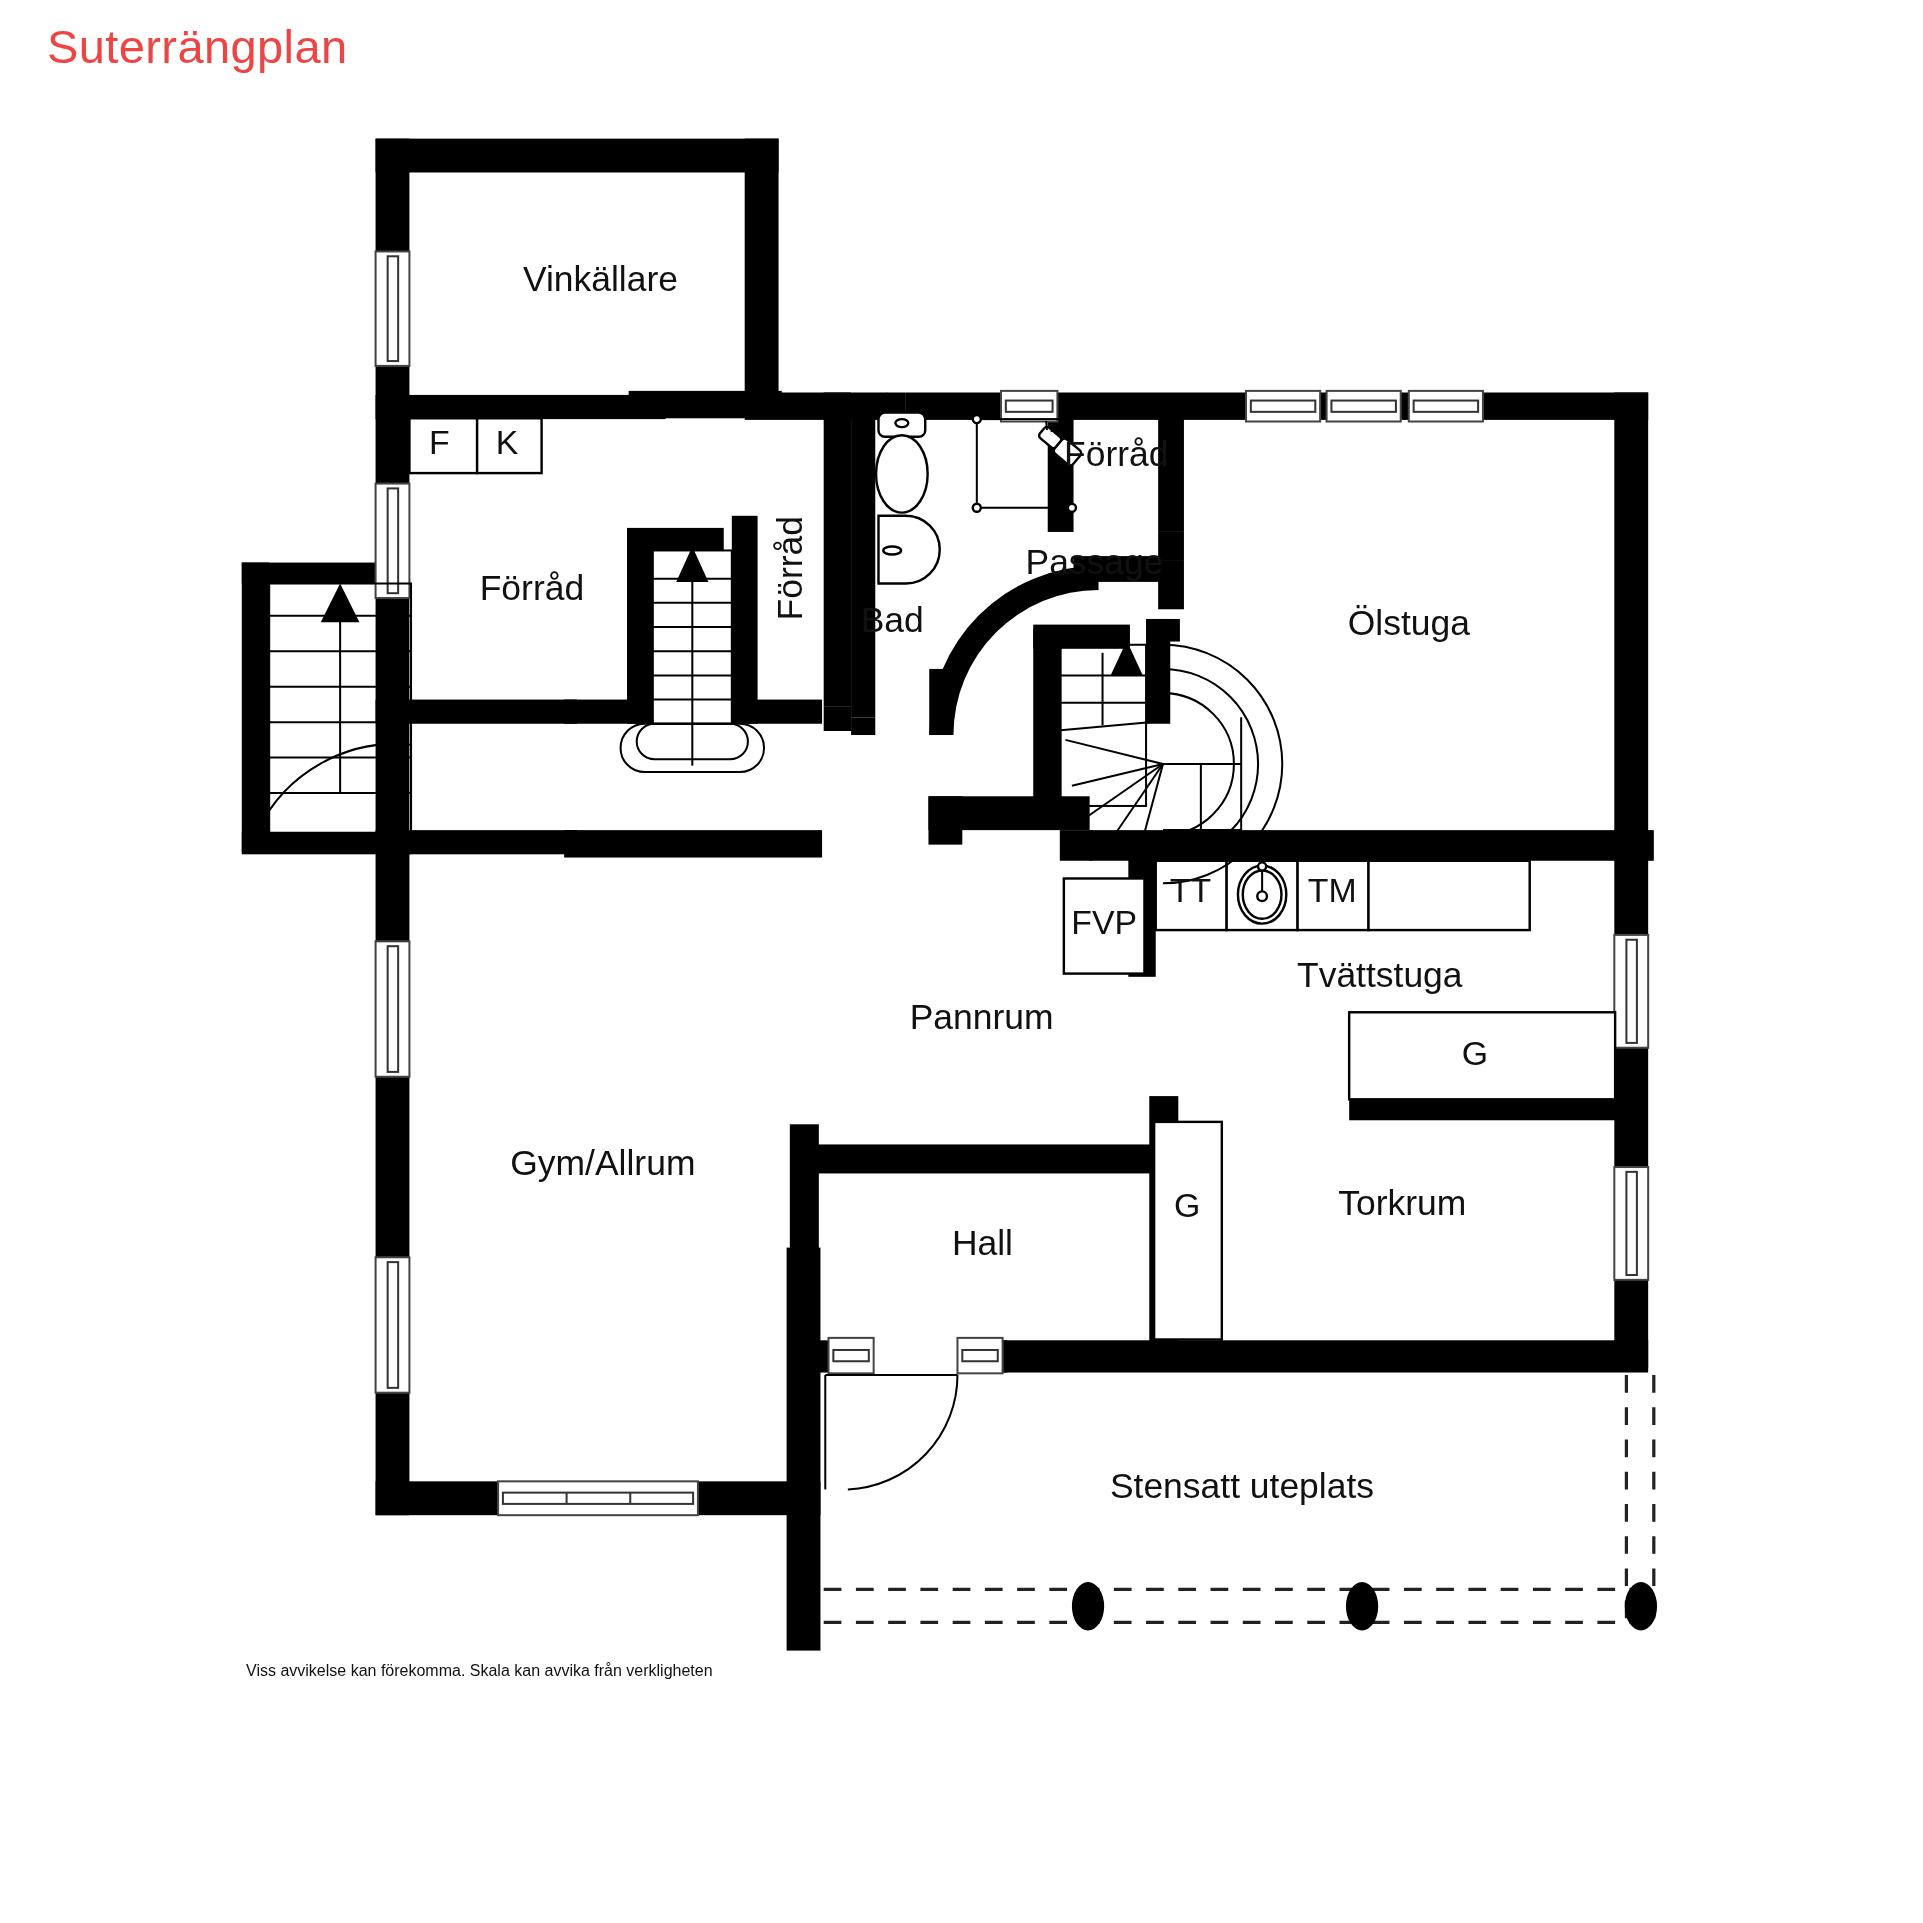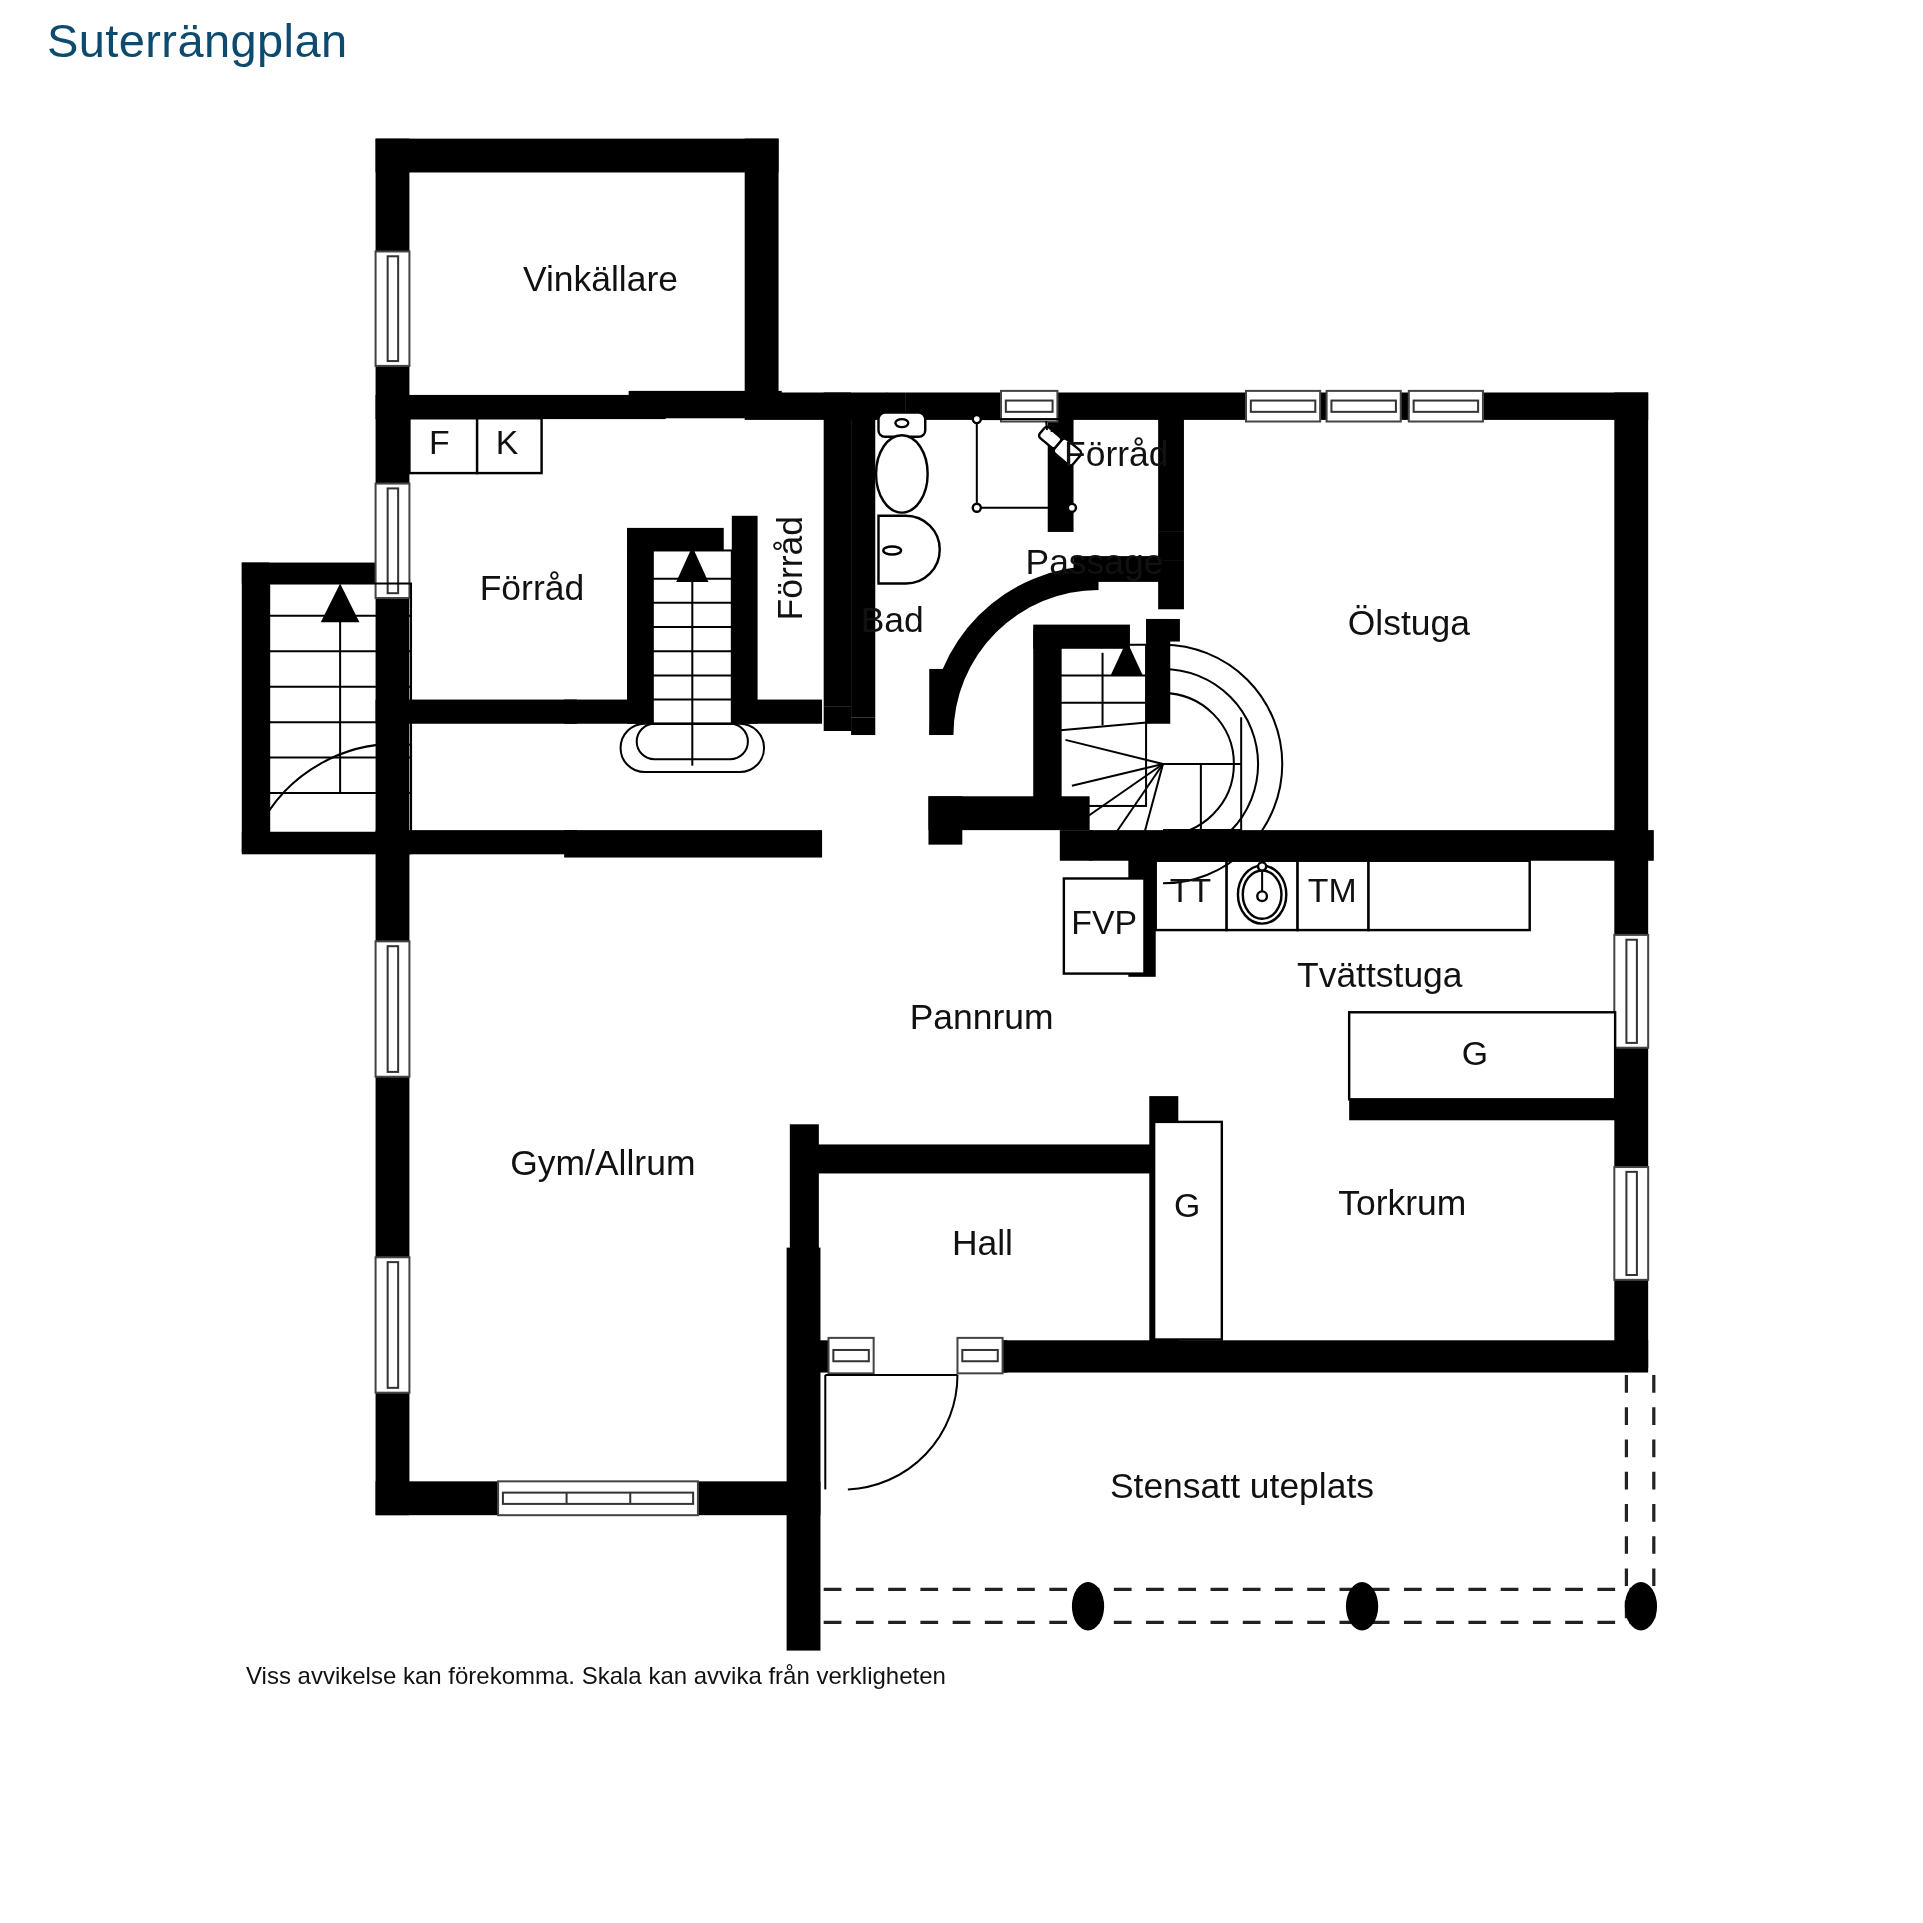--- a/index.html
+++ b/index.html
@@ -16,32 +16,32 @@
   }
   #plan-root {
     position: absolute;
     left: 0; top: 0;
     width: 1923px;
     height: 1923px;
   }
   .plan-title {
     position: absolute;
     left: 47px;
-    top: 13px;
+    top: 19px;
     font-size: 47px;
     font-weight: 400;
-    color: #0c4a6e;
+    color: #ef4444;
     letter-spacing: 0.4px;
     white-space: nowrap;
   }
   .plan-caption {
     position: absolute;
     left: 246px;
     top: 1662px;
-    font-size: 24px;
+    font-size: 16px;
     color: #111111;
     white-space: nowrap;
   }
   svg.floorplan {
     position: absolute;
     left: 0;
     top: 0;
     width: 1923px;
     height: 1923px;
     display: block;

